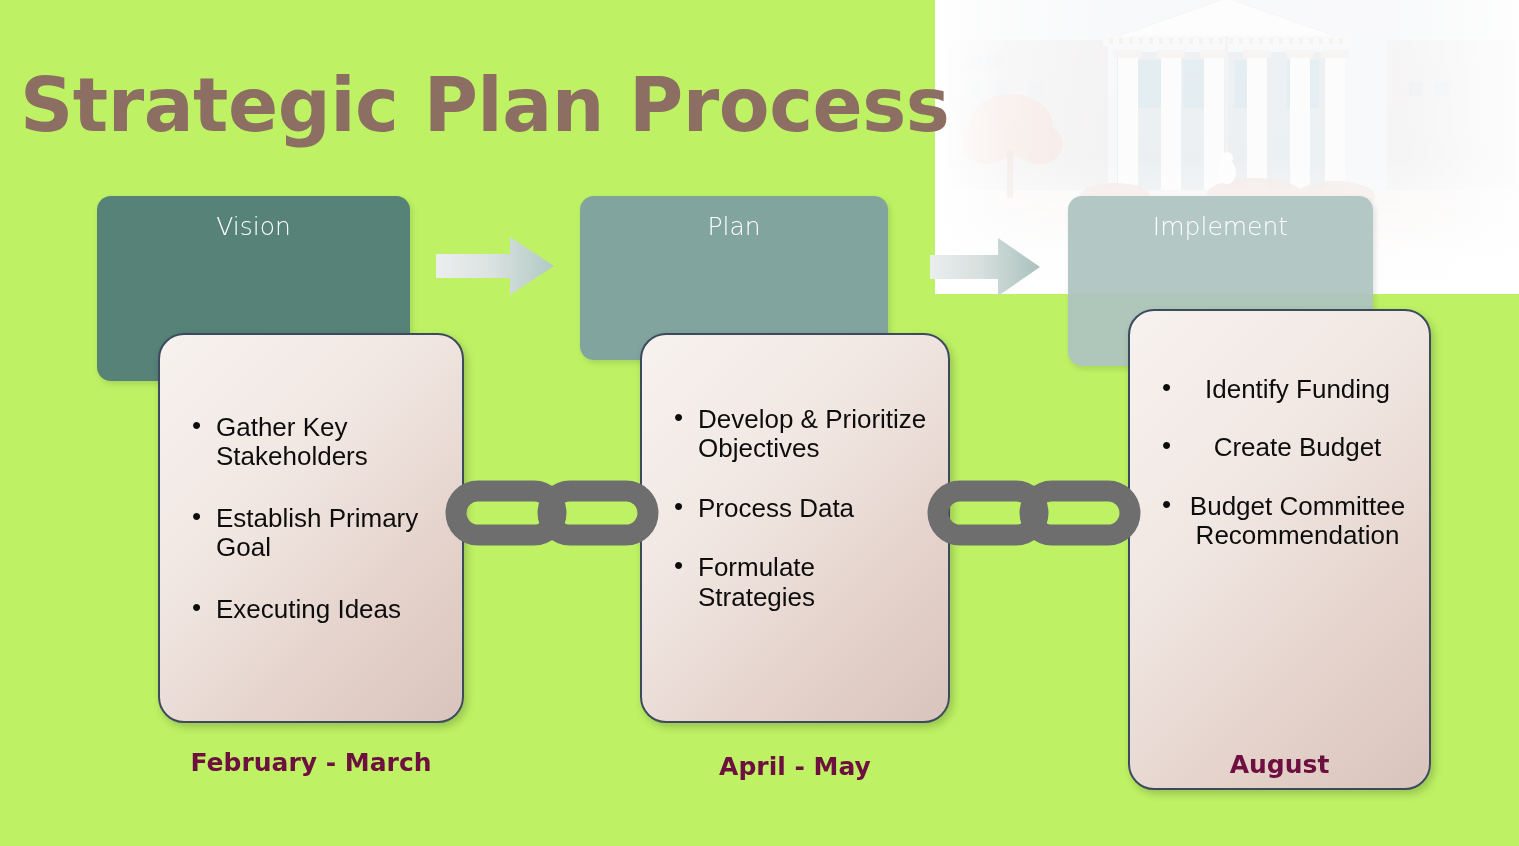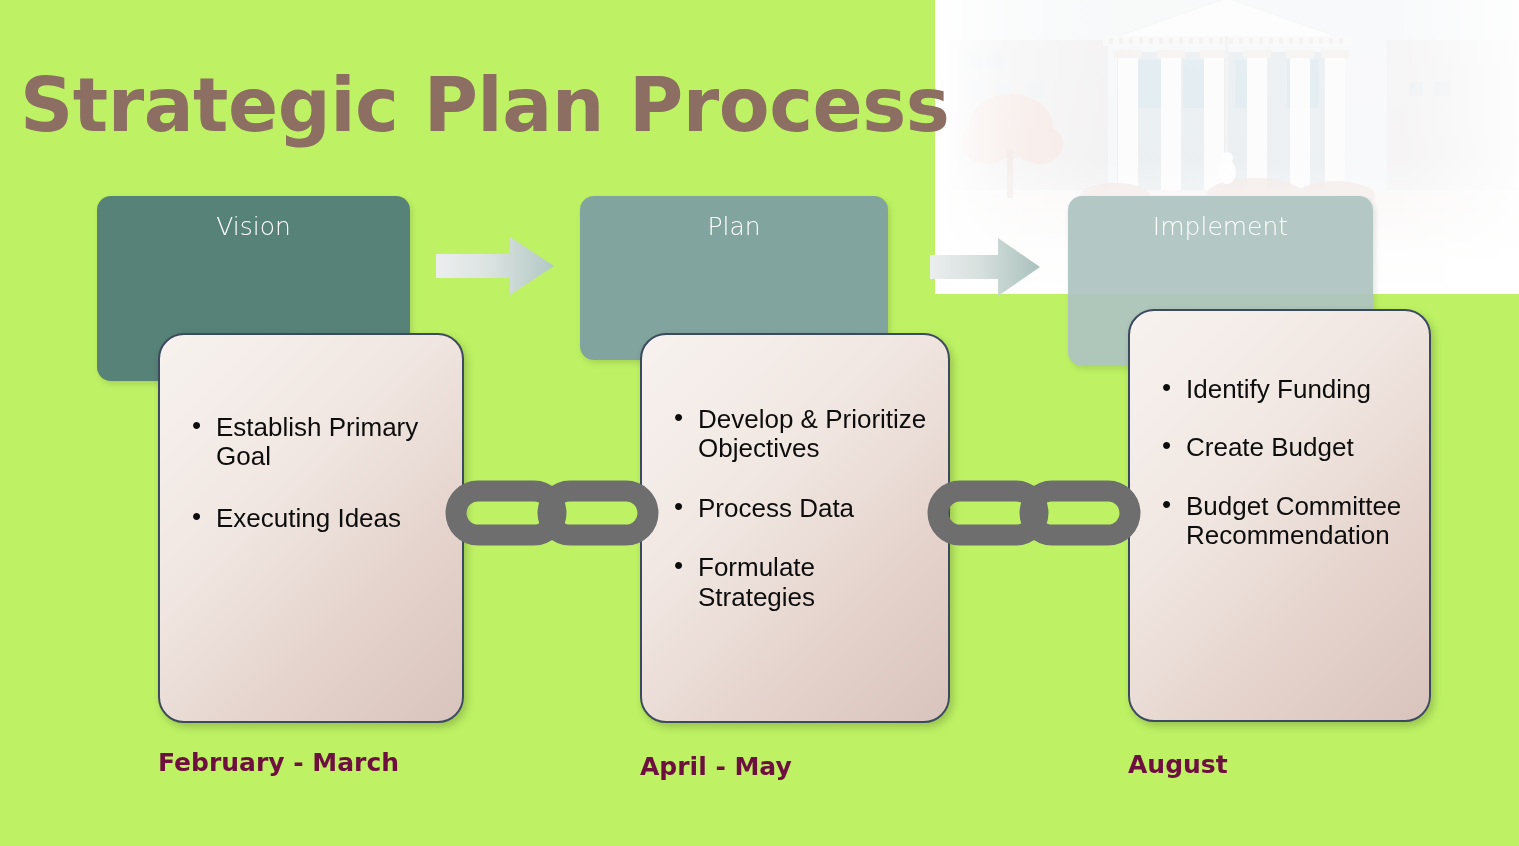--- a/index.html
+++ b/index.html
@@ -74,21 +74,21 @@
     position: absolute;
     border-radius: 26px;
     border: 2.5px solid #3c4a5e;
     background: linear-gradient(135deg, #f7f2ef 0%, #f1e7e2 38%, #e4d2cb 72%, #d9c4bd 100%);
     z-index: 15;
     box-shadow: 3px 4px 9px rgba(0,0,0,0.2);
     padding: 28px 20px 20px 18px;
   }
   #body-0 { left: 158px;  top: 333px; width: 306px; height: 390px; }
   #body-1 { left: 640px;  top: 333px; width: 310px; height: 390px; }
-  #body-2 { left: 1128px; top: 309px; width: 303px; height: 413px; }
+  #body-2 { left: 1128px; top: 309px; width: 303px; height: 481px; text-align: center; }
 
   .bullet-list { list-style: none; }
   .bullet-list li {
     position: relative;
     padding-left: 38px;
     color: #0d0d0d;
     font-size: 26px;
     line-height: 1.13;
     font-family: "Liberation Sans", sans-serif;
   }
@@ -118,21 +118,21 @@
   #chain-0 { left: 444px;  top: 474px; }
   #chain-1 { left: 926px;  top: 474px; }
 
   
   .date-caption {
     position: absolute;
     color: #6d0f3f;
     font-size: 25px;
     font-weight: bold;
     font-family: "DejaVu Sans", sans-serif;
-    text-align: left;
+    text-align: center;
     z-index: 20;
     white-space: nowrap;
   }
   #date-0 { left: 158px;  top: 748px; width: 306px; }
   #date-1 { left: 640px;  top: 752px; width: 310px; }
   #date-2 { left: 1128px; top: 750px; width: 303px; }
 </style>
 </head>
 <body>
 
@@ -266,20 +266,21 @@
       <polygon points="0,17 68,17 68,0 110,29 68,58 68,41 0,41" fill="url(#agrad2)"></polygon>
     </svg>
   </div>
 
   <div class="phase-head" id="head-0">
     <span>Vision</span>
   </div>
 
   <div class="phase-body" id="body-0">
     <ul class="bullet-list">
+      <li>Gather Key Stakeholders</li>
       <li>Establish Primary Goal</li>
       <li>Executing Ideas</li>
     </ul>
   </div>
 
   <div class="date-caption" id="date-0">February - March</div>
 
   <div class="phase-head" id="head-1">
     <span>Plan</span>
   </div>

